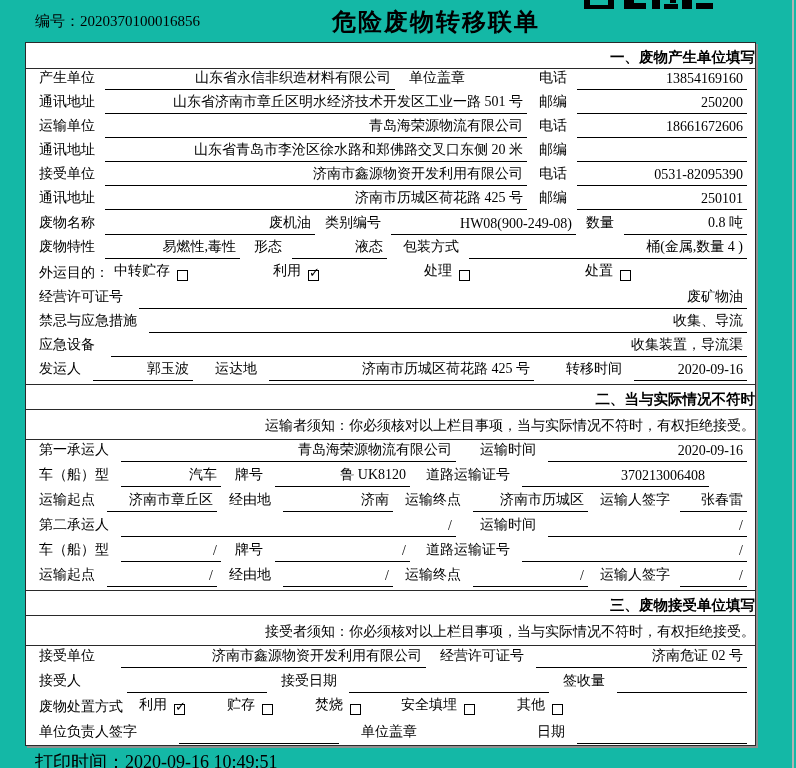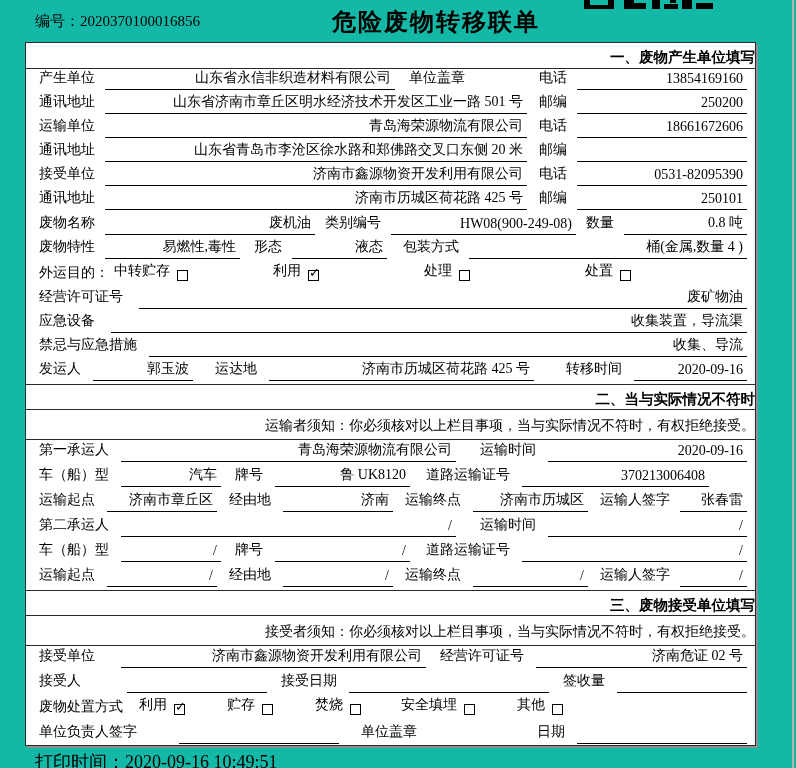--- a/index.html
+++ b/index.html
@@ -150,27 +150,27 @@
             </span>
         </span>
       </div>
 
       <div class="r">
         <span class="l">经营许可证号</span>
         <span class="f fx" style="margin-left:16px">废矿物油</span>
       </div>
 
       <div class="r">
+        <span class="l">禁忌与应急措施</span>
+        <span class="f fx" style="margin-left:12px">收集、导流</span>
+      </div>
+
+      <div class="r">
         <span class="l">应急设备</span>
         <span class="f fx" style="margin-left:16px">收集装置，导流渠</span>
-      </div>
-
-      <div class="r">
-        <span class="l">禁忌与应急措施</span>
-        <span class="f fx" style="margin-left:12px">收集、导流</span>
       </div>
 
       <div class="r">
         <span class="l">发运人</span>
         <span class="f" style="width:100px;margin-left:12px">郭玉波</span>
         <span class="l" style="margin-left:22px">运达地</span>
         <span class="f" style="width:265px;margin-left:12px">济南市历城区荷花路 425 号</span>
         <span class="l" style="margin-left:32px">转移时间</span>
         <span class="f fx" style="margin-left:12px">2020-09-16</span>
       </div>

